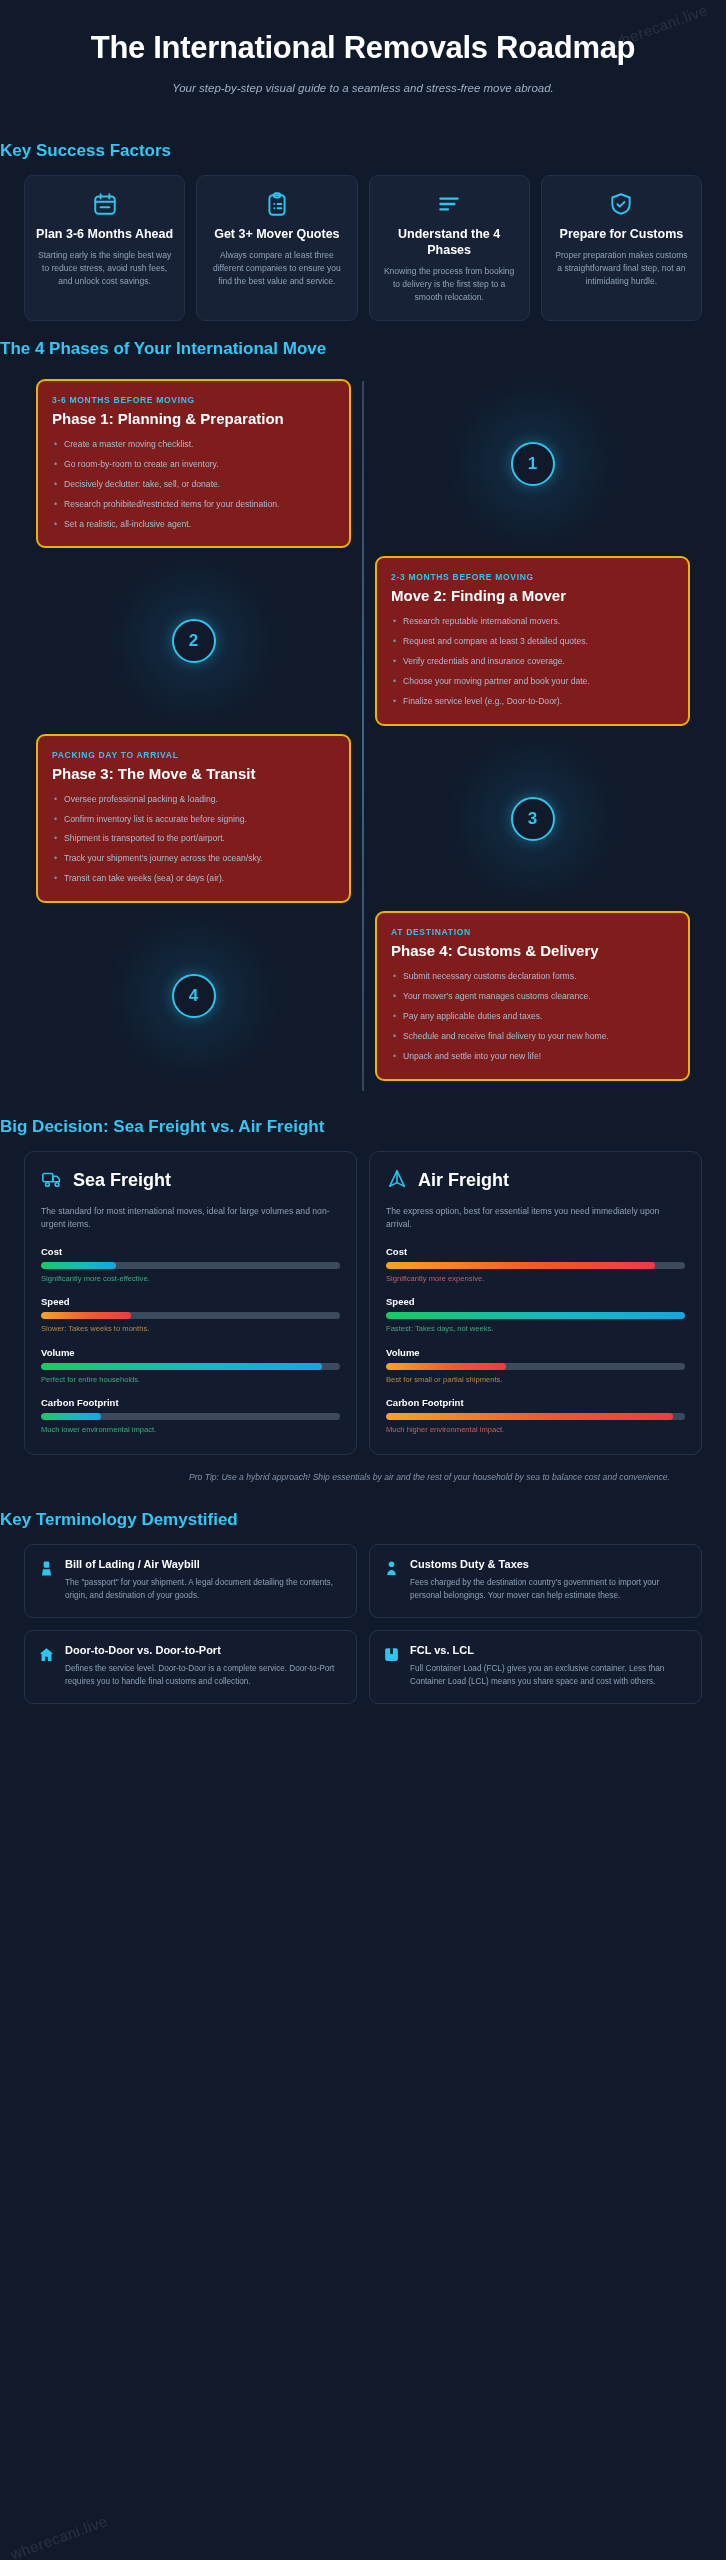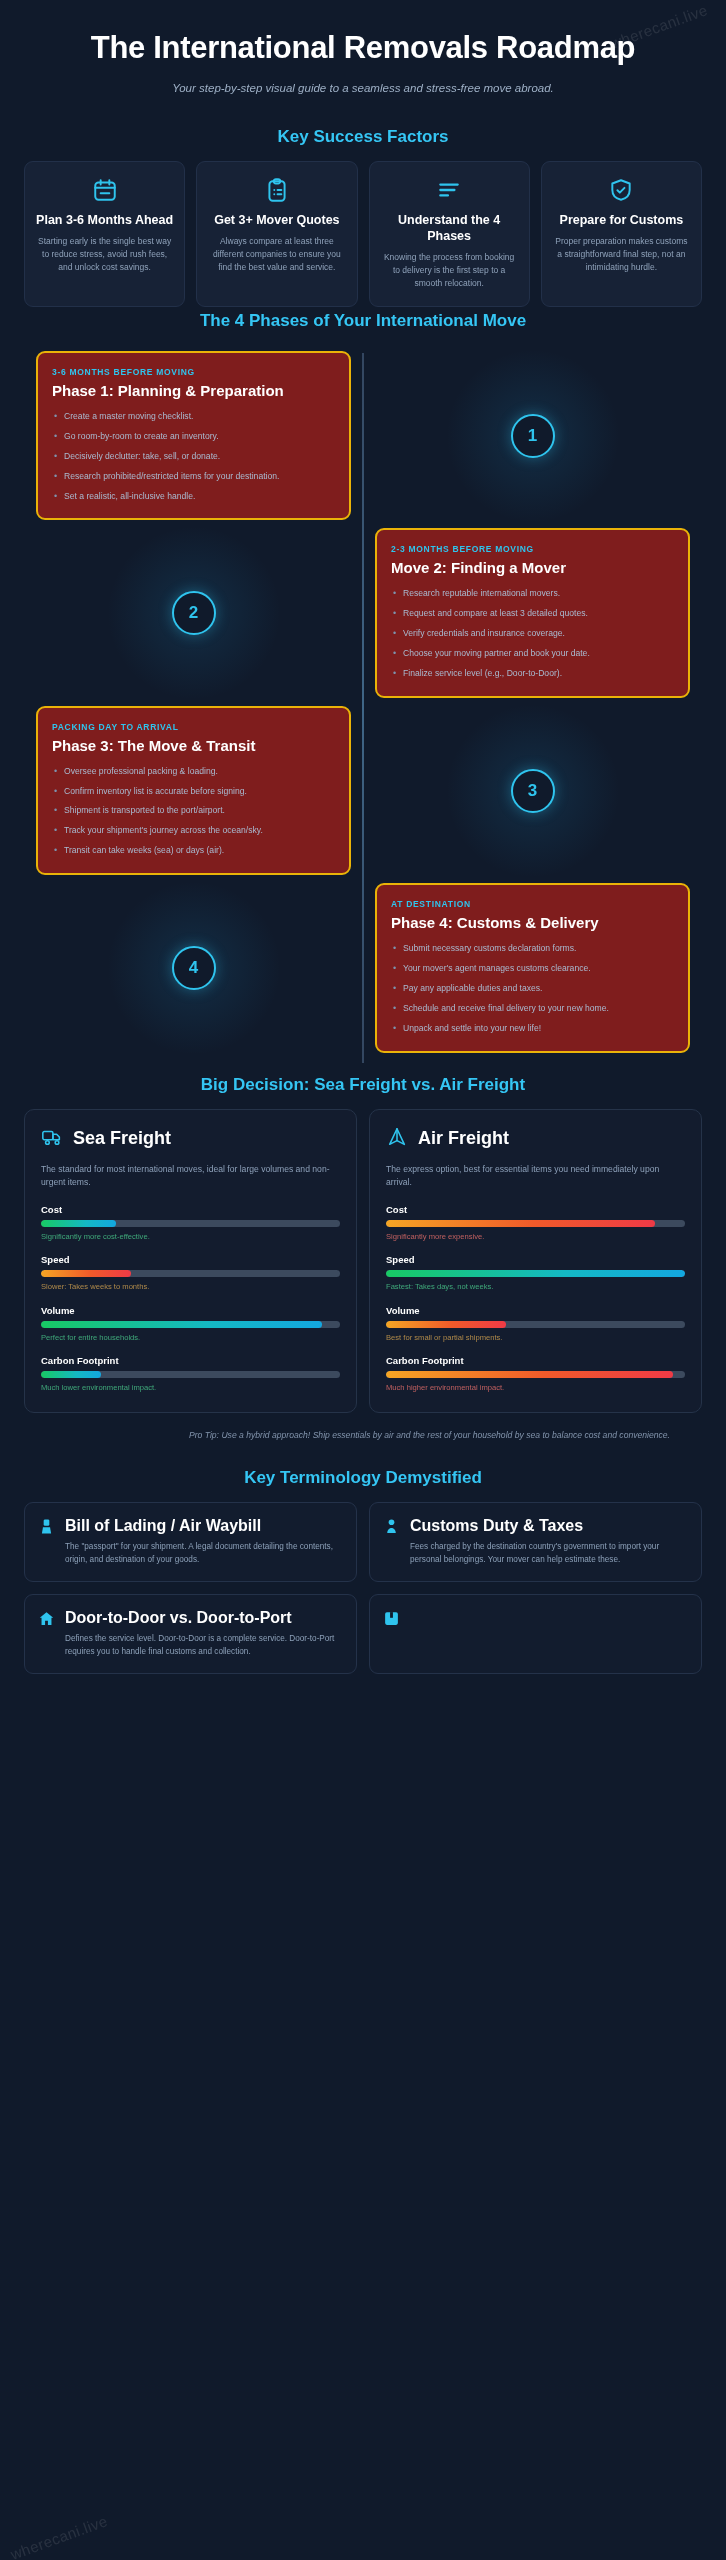--- a/index.html
+++ b/index.html
@@ -52,25 +52,25 @@
     line-height: 1.55;
     color: #9eb0c6;
     max-width: 430px;
     margin-left: auto;
     margin-right: auto;
     font-style: italic;
   }
 
   
   .section-title {
-    text-align: center;
+    text-align: left;
     font-size: 17px;
     font-weight: bold;
     color: #35c6f4;
-    margin: 4px 0 14px 0;
+    margin: 18px 0 14px 0;
   }
   .section-title.wide { font-size: 17px; }
 
   
   .factors {
     display: flex;
     gap: 11px;
     padding: 0 24px;
     align-items: stretch;
   }
@@ -276,21 +276,21 @@
     background: #16203375;
     background-color: #15203270;
     border: 1px solid #24324a;
     border-radius: 9px;
     padding: 13px 14px 14px 13px;
     display: flex;
     gap: 10px;
   }
   .term .ico { flex: 0 0 auto; line-height: 0; padding-top: 2px; }
   .term h4 {
-    font-size: 16px;
+    font-size: 11px;
     font-weight: bold;
     color: #ffffff;
     margin-bottom: 5px;
     line-height: 1.25;
   }
   .term p {
     font-size: 8.2px;
     line-height: 1.58;
     color: #8ca0b8;
   }
@@ -370,21 +370,21 @@
     <div class="row">
       <div class="col">
         <div class="phase-card">
           <div class="phase-kicker">3-6 MONTHS BEFORE MOVING</div>
           <div class="phase-title">Phase 1: Planning &amp; Preparation</div>
           <ul class="phase-list">
             <li>Create a master moving checklist.</li>
             <li>Go room-by-room to create an inventory.</li>
             <li>Decisively declutter: take, sell, or donate.</li>
             <li>Research prohibited/restricted items for your destination.</li>
-            <li>Set a realistic, all-inclusive handle.</li>
+            <li>Set a realistic, all-inclusive agent.</li>
           </ul>
         </div>
       </div>
       <div class="col node">
         <div class="glow"></div>
         <div class="circle">1</div>
       </div>
     </div>
 
     <div class="row">
@@ -587,17 +587,21 @@
       </div>
     </div>
 
     <div class="term">
       <span class="ico">
         <svg width="17" height="17" viewBox="0 0 24 24" fill="#2fc4ee">
           <rect x="3" y="3" width="18" height="18" rx="2.5"></rect>
           <rect x="10" y="3" width="4" height="8" fill="#101a2b"></rect>
         </svg>
       </span>
+      <div>
+        <h4>FCL vs. LCL</h4>
+        <p>Full Container Load (FCL) gives you an exclusive container. Less than Container Load (LCL) means you share space and cost with others.</p>
+      </div>
     </div>
   </div>
 
   <div class="footer-pad"></div>
 </div>
 
 </body></html>

